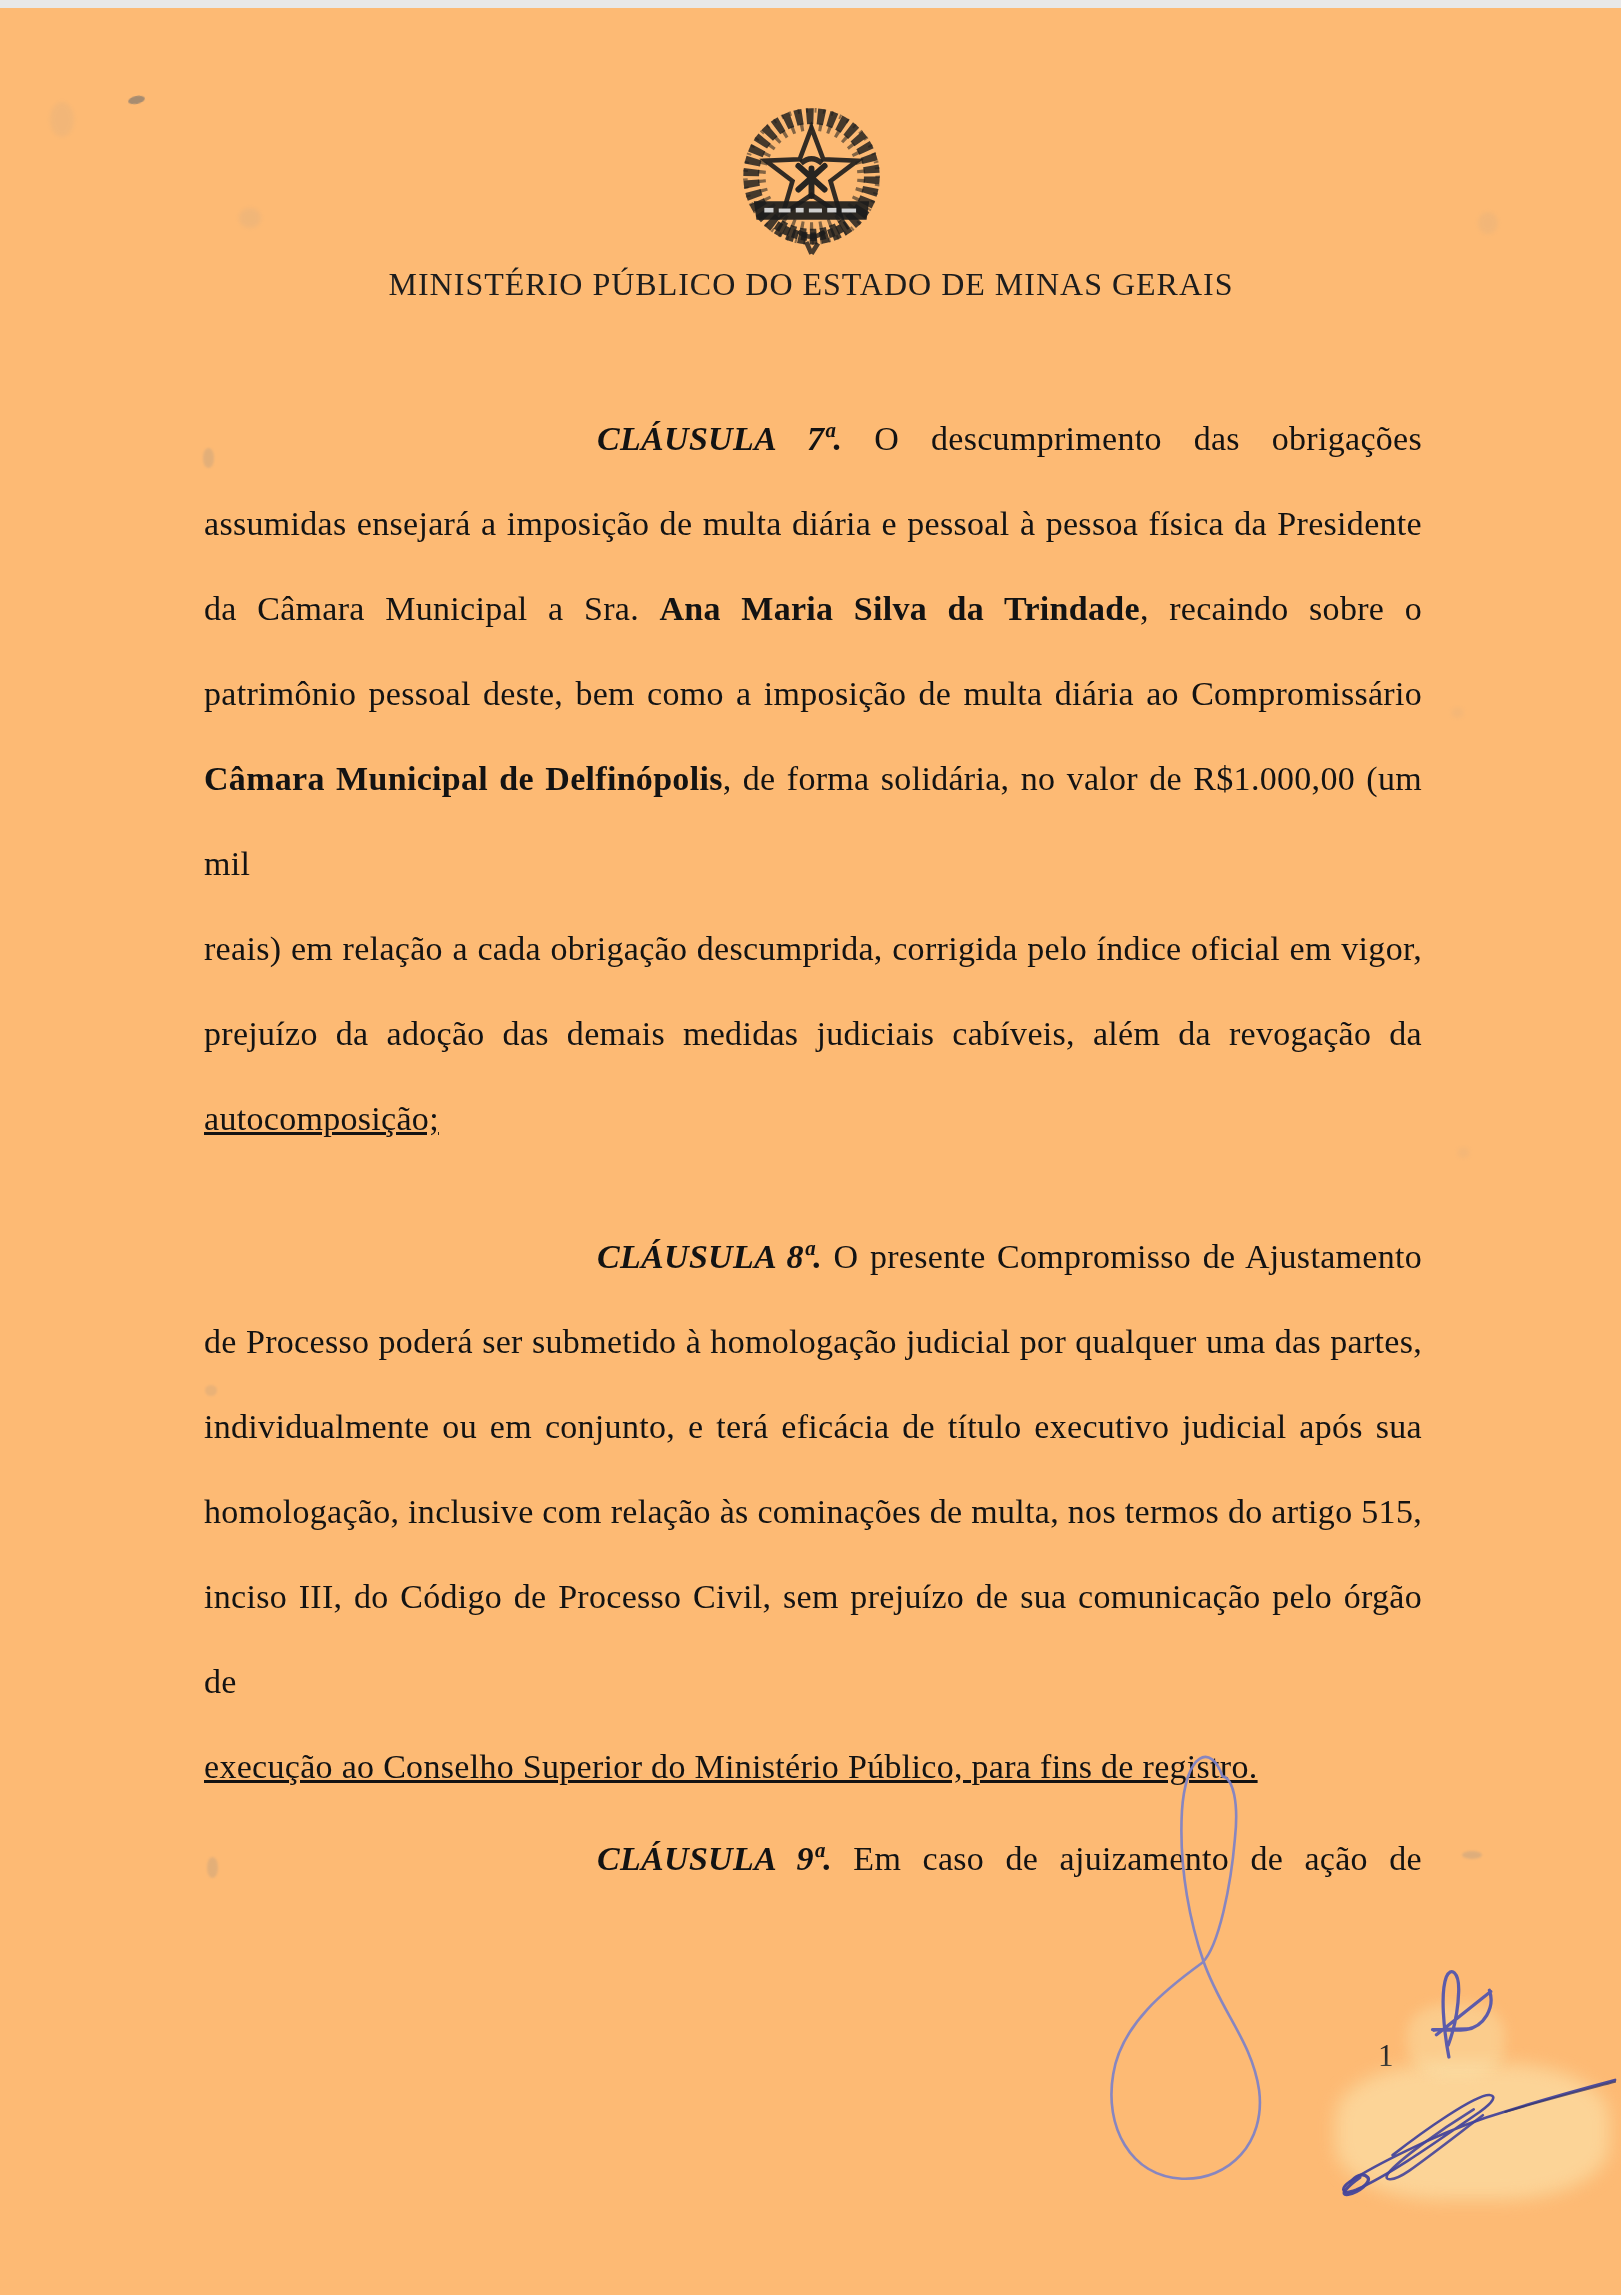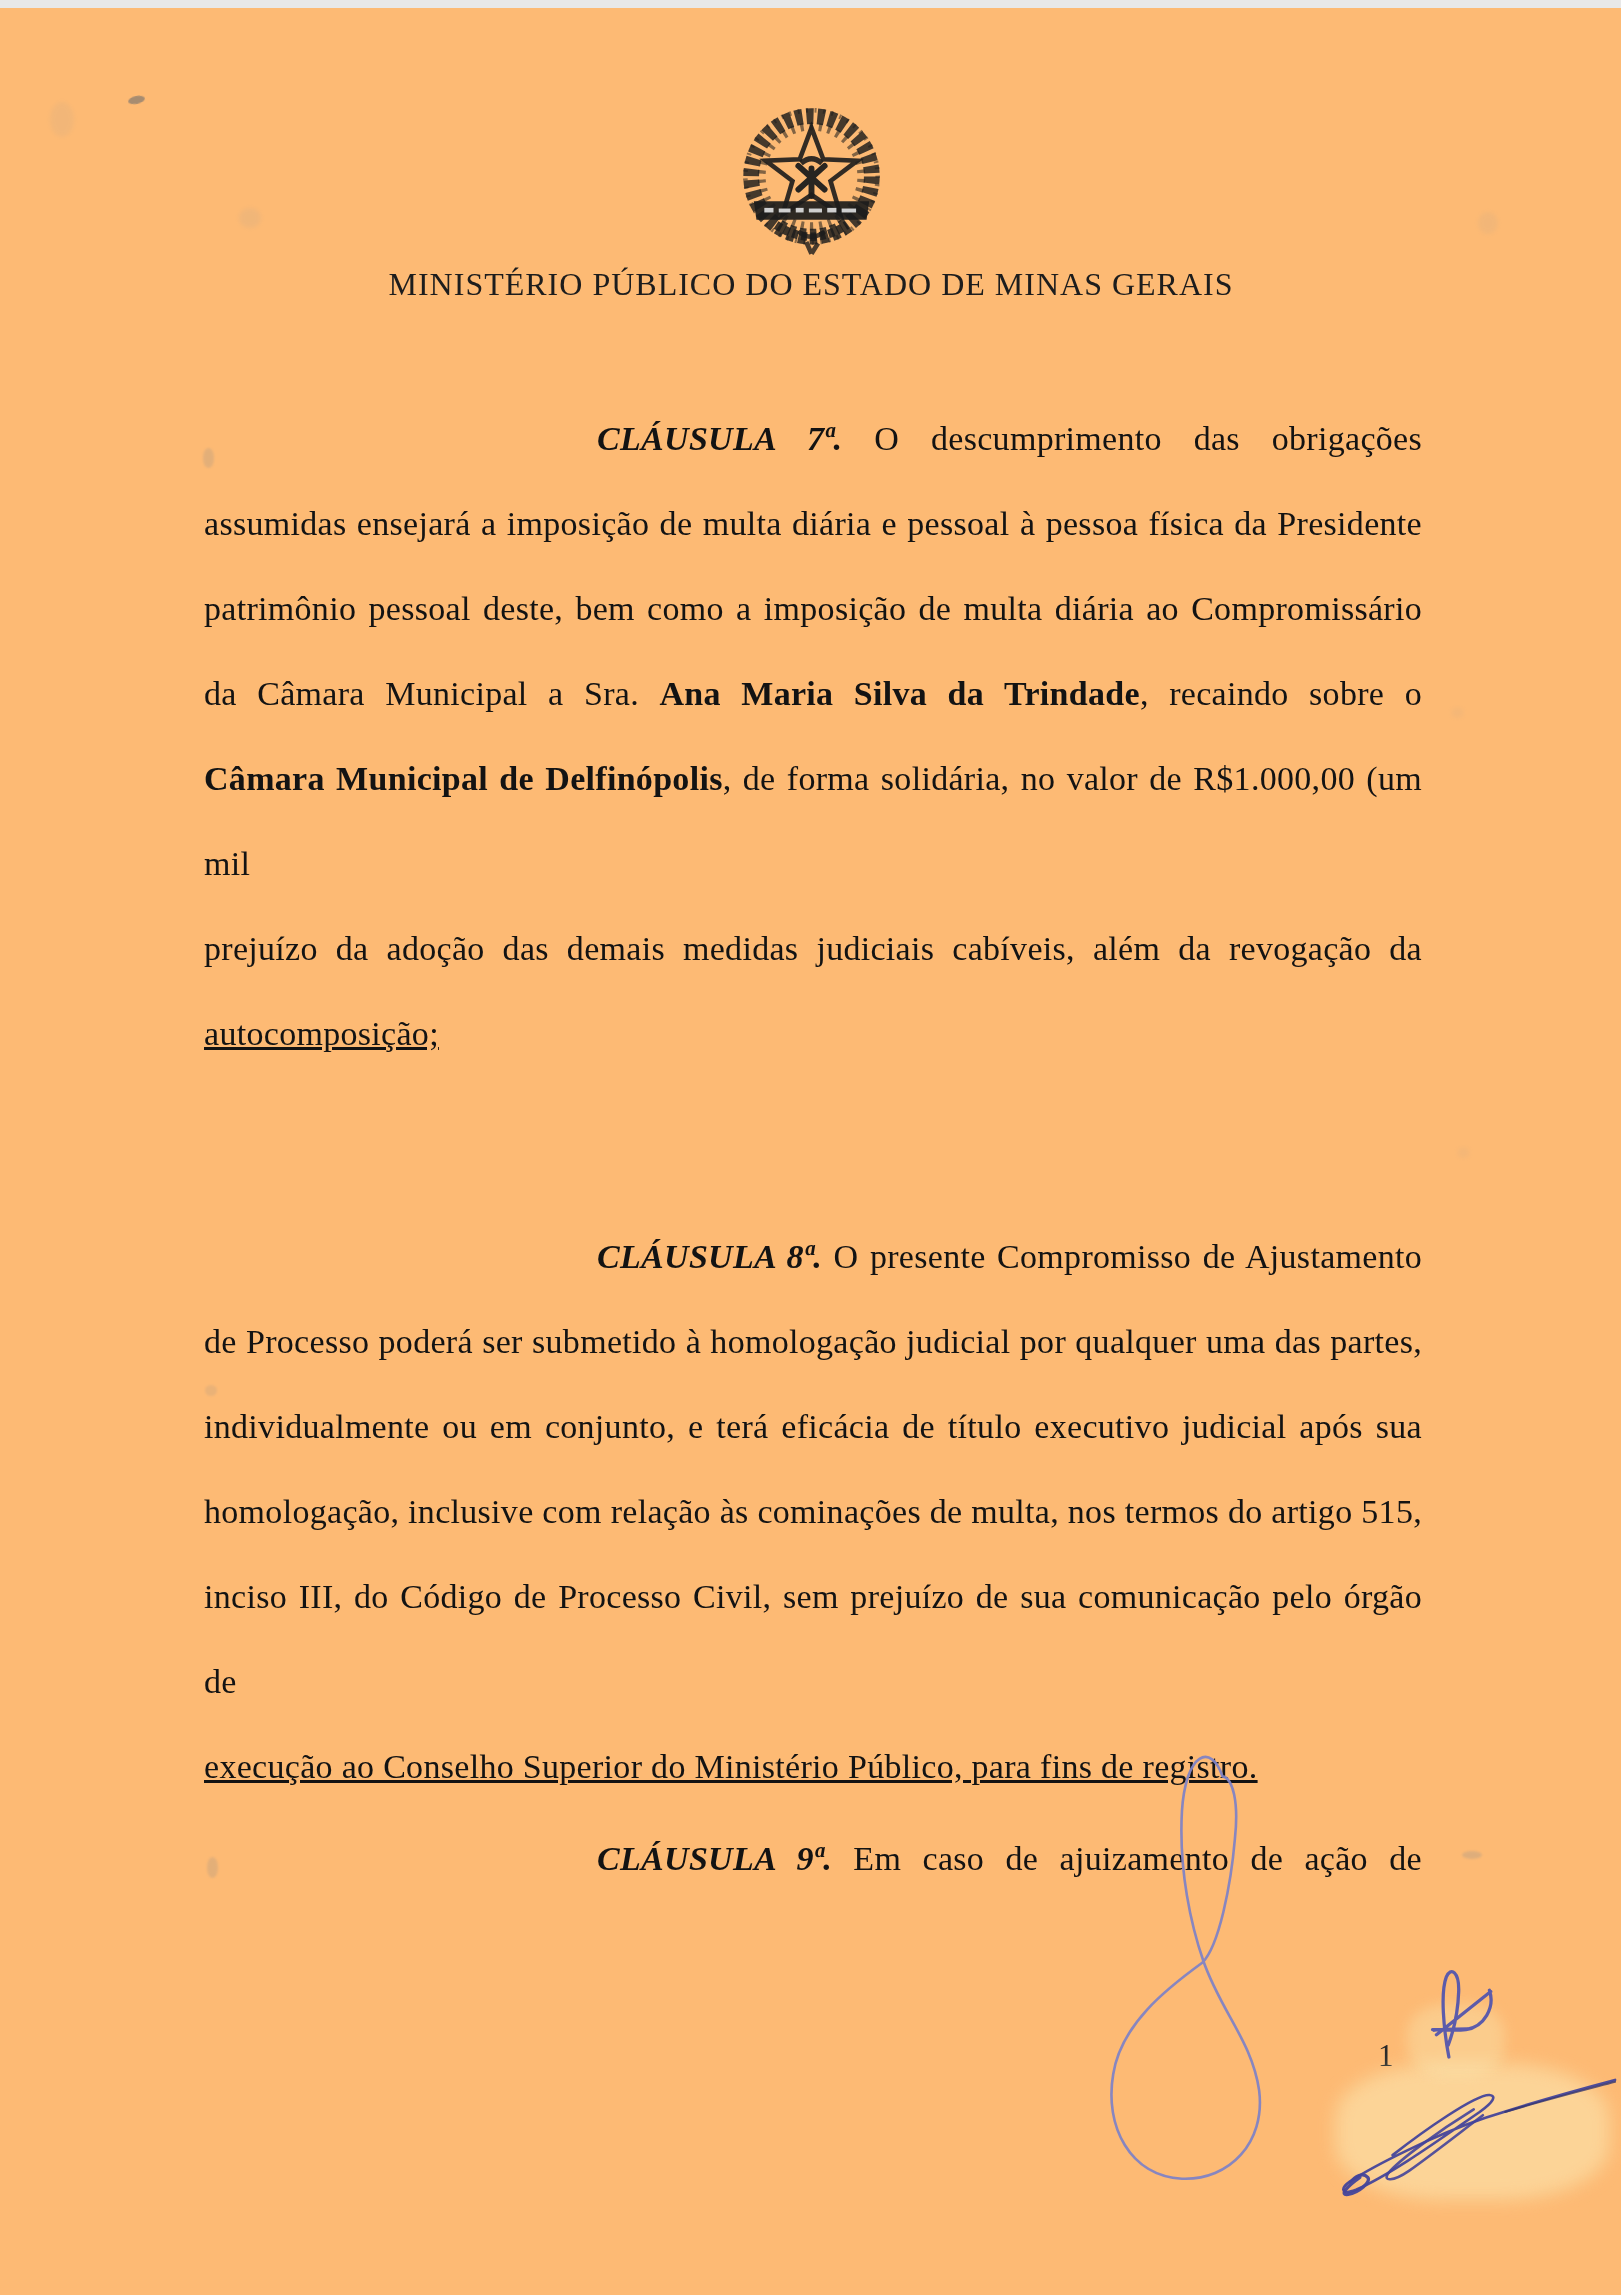--- a/index.html
+++ b/index.html
@@ -92,23 +92,24 @@
       <path d="M92 196 Q112 212 132 196 M104 212 L112 230 M112 230 L122 214" stroke-width="7" opacity="0.8"></path>
     </g>
   </svg>
 
   <div class="header-title">MINISTÉRIO PÚBLICO DO ESTADO DE MINAS GERAIS</div>
 
   <div class="doc">
     <div class="para para-7">
         <div class="line"><span class="bi">CLÁUSULA 7ª.</span><span class="n"> O descumprimento das obrigações</span></div>
         <div class="line"><span class="n">assumidas ensejará a imposição de multa diária e pessoal à pessoa física da Presidente</span></div>
+        <div class="line"><span class="n">da Câmara Municipal a Sra. </span><span class="b">Ana Maria Silva da Trindade</span><span class="n">, recaindo sobre o</span></div>
         <div class="line"><span class="n">patrimônio pessoal deste, bem como a imposição de multa diária ao Compromissário</span></div>
-        <div class="line"><span class="n">da Câmara Municipal a Sra. </span><span class="b">Ana Maria Silva da Trindade</span><span class="n">, recaindo sobre o</span></div>
         <div class="line"><span class="b">Câmara Municipal de Delfinópolis</span><span class="n">, de forma solidária, no valor de R$1.000,00 (um mil</span></div>
+        <div class="line"><span class="n">reais) em relação a cada obrigação descumprida, corrigida pelo índice oficial em vigor,</span></div>
         <div class="line"><span class="n">prejuízo da adoção das demais medidas judiciais cabíveis, além da revogação da</span></div>
         <div class="line last"><span class="n">autocomposição;</span></div>
       </div>
     <div class="para para-8">
         <div class="line"><span class="bi">CLÁUSULA 8ª.</span><span class="n"> O presente Compromisso de Ajustamento</span></div>
         <div class="line"><span class="n">de Processo poderá ser submetido à homologação judicial por qualquer uma das partes,</span></div>
         <div class="line"><span class="n">individualmente ou em conjunto, e terá eficácia de título executivo judicial após sua</span></div>
         <div class="line"><span class="n">homologação, inclusive com relação às cominações de multa, nos termos do artigo 515,</span></div>
         <div class="line"><span class="n">inciso III, do Código de Processo Civil, sem prejuízo de sua comunicação pelo órgão de</span></div>
         <div class="line last"><span class="n">execução ao Conselho Superior do Ministério Público, para fins de registro.</span></div>

